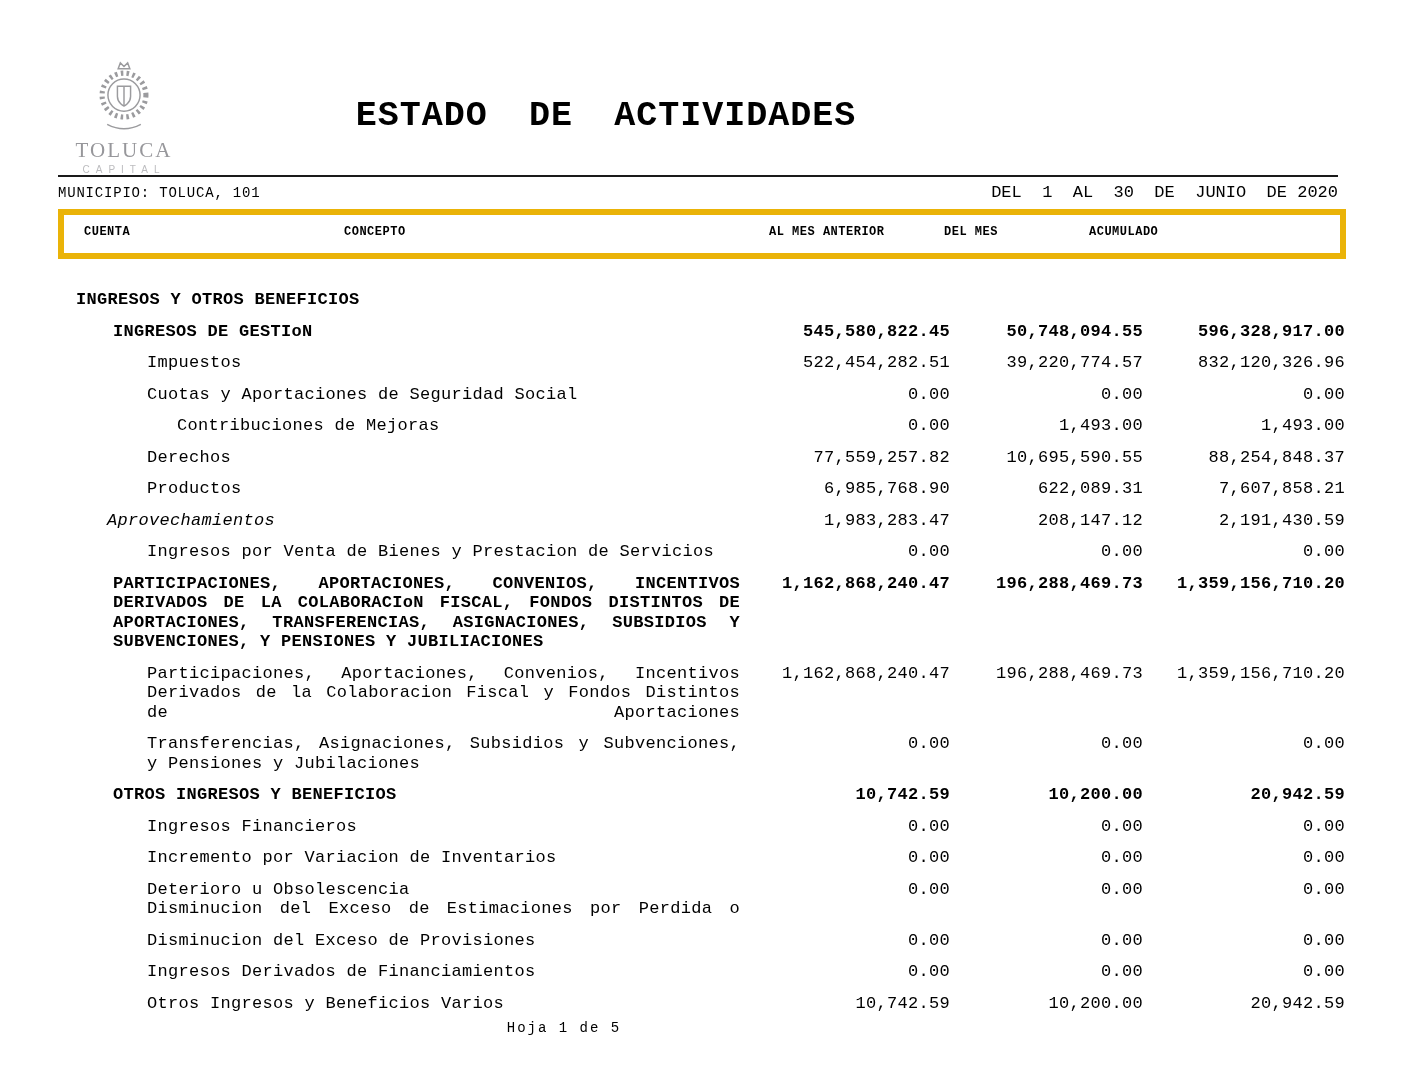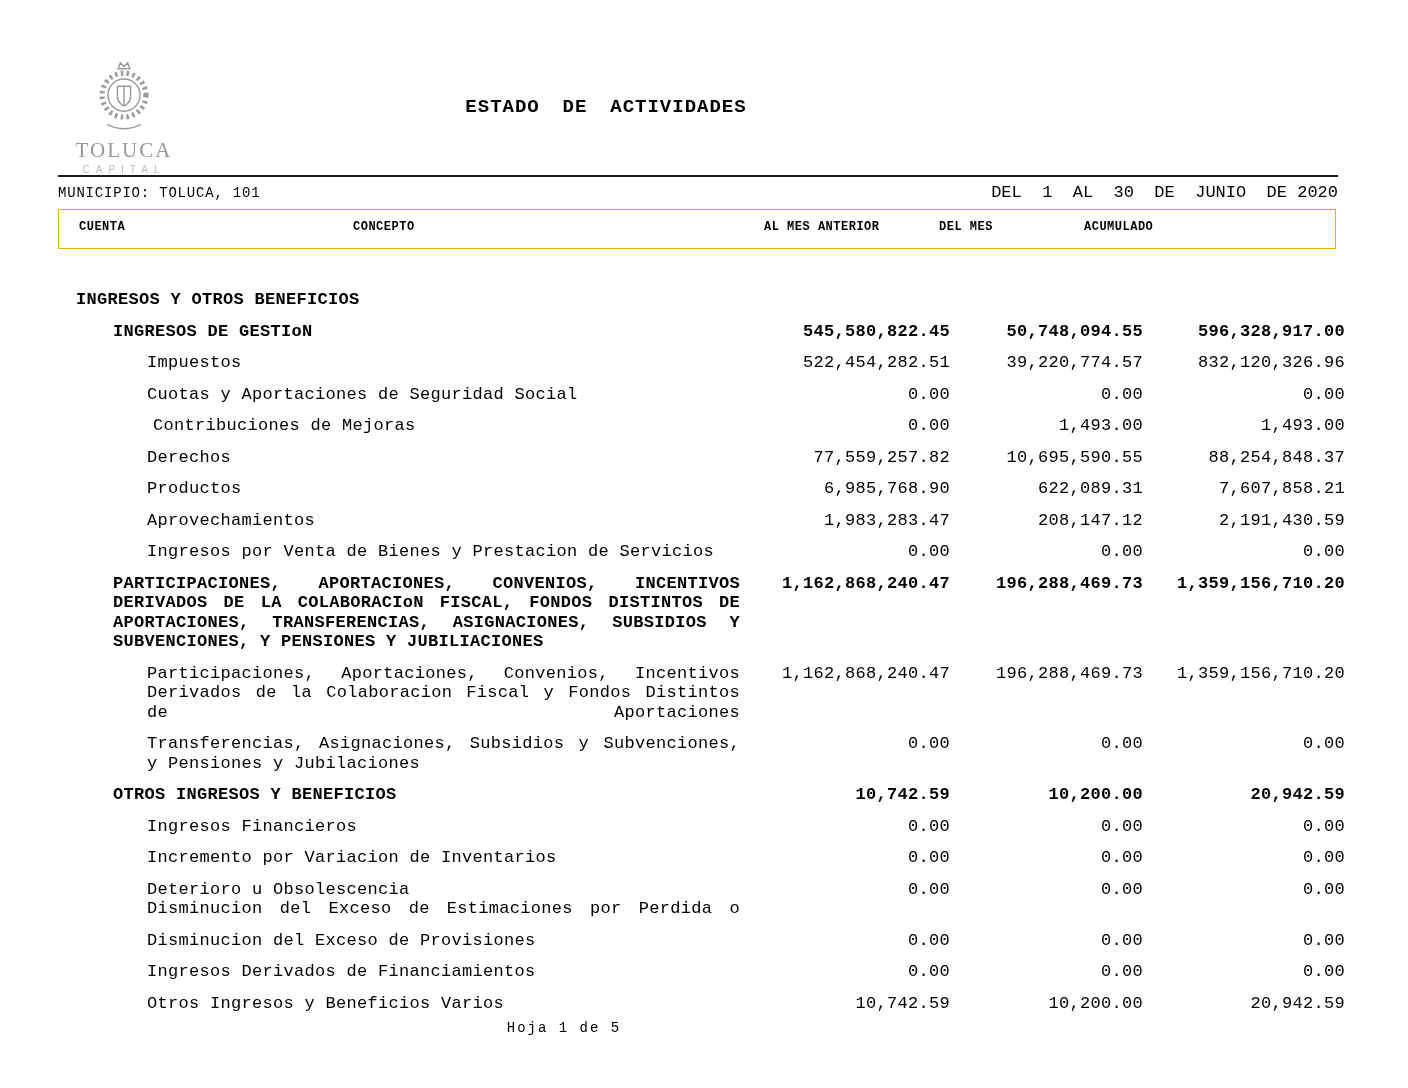--- a/index.html
+++ b/index.html
@@ -18,40 +18,40 @@
     font-family:"Liberation Serif", serif;
     font-size:21px;letter-spacing:2px;color:#97979b;margin-top:2px;
   }
   .logo-tagline{
     font-family:"Liberation Sans", sans-serif;
     font-size:10px;letter-spacing:6px;color:#bcbcbf;margin-top:1px;
   }
   
   .title{
     position:absolute;left:0;top:96px;width:1212px;margin:0;
-    text-align:center;font-size:19px;font-weight:bold;
+    text-align:center;font-size:35px;font-weight:bold;
     word-spacing:0.55em;letter-spacing:1px;
   }
   .rule{position:absolute;left:58px;top:175px;width:1280px;height:2px;background:#1a1a1a;}
   .muni-row{
     position:absolute;left:58px;top:183px;width:1280px;
     display:flex;justify-content:space-between;align-items:baseline;
   }
   .municipio{font-size:14px;letter-spacing:0.8px;white-space:pre;}
   .period{font-size:17px;white-space:pre;}
   .thead{
     position:absolute;left:58px;top:209px;width:1276px;height:38px;
-    border:1px solid #eab308;background:#fff;
+    border:6px solid #eab308;background:#fff;
   }
   .thead span{
     position:absolute;top:10px;font-size:12px;font-weight:bold;
     letter-spacing:0.5px;white-space:pre;
   }
   .h-cuenta{left:20px;}
-  .h-concepto{left:294px;font-family:Liberation Mono, monospace;}
+  .h-concepto{left:280px;font-family:Liberation Mono, monospace;}
   .h-col1{left:705px;}
   .h-col2{left:880px;}
   .h-col3{left:1025px;}
   
   #rows{position:absolute;left:58px;top:283px;width:1287px;}
   .row{position:relative;font-size:17px;line-height:19.5px;letter-spacing:0.3px;margin-bottom:12px;}
   .row.bold{font-weight:bold;margin-top:7px;}
   .concept{white-space:normal;}
   .cline{white-space:pre-wrap;}
   .cline.stretch{text-align:justify;text-align-last:justify;white-space:normal;}
@@ -126,21 +126,21 @@
       </div>
       <div class="row">
         <div class="concept" style="margin-left: 89px;">
           <div class="cline">Cuotas y Aportaciones de Seguridad Social</div>
         </div>
         <span class="val v0">0.00</span>
         <span class="val v1">0.00</span>
         <span class="val v2">0.00</span>
       </div>
       <div class="row">
-        <div class="concept" style="margin-left: 95px;">
+        <div class="concept" style="margin-left: 119px;">
           <div class="cline">Contribuciones de Mejoras</div>
         </div>
         <span class="val v0">0.00</span>
         <span class="val v1">1,493.00</span>
         <span class="val v2">1,493.00</span>
       </div>
       <div class="row">
         <div class="concept" style="margin-left: 89px;">
           <div class="cline">Derechos</div>
         </div>
@@ -150,21 +150,21 @@
       </div>
       <div class="row">
         <div class="concept" style="margin-left: 89px;">
           <div class="cline">Productos</div>
         </div>
         <span class="val v0">6,985,768.90</span>
         <span class="val v1">622,089.31</span>
         <span class="val v2">7,607,858.21</span>
       </div>
       <div class="row">
-        <div class="concept" style="margin-left: 89px;">
+        <div class="concept" style="margin-left: 49px; font-style: italic;">
           <div class="cline">Aprovechamientos</div>
         </div>
         <span class="val v0">1,983,283.47</span>
         <span class="val v1">208,147.12</span>
         <span class="val v2">2,191,430.59</span>
       </div>
       <div class="row">
         <div class="concept" style="margin-left: 89px;">
           <div class="cline">Ingresos por Venta de Bienes y Prestacion de Servicios</div>
         </div>

